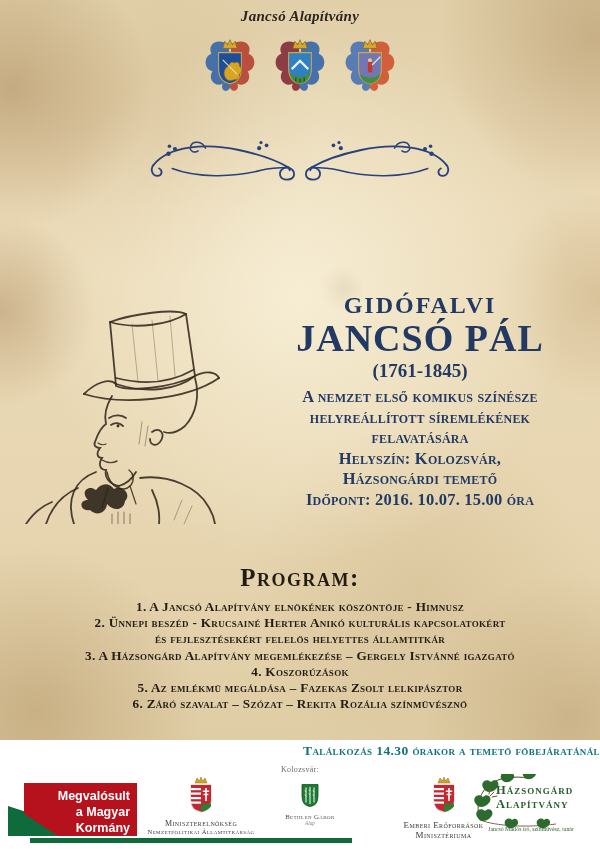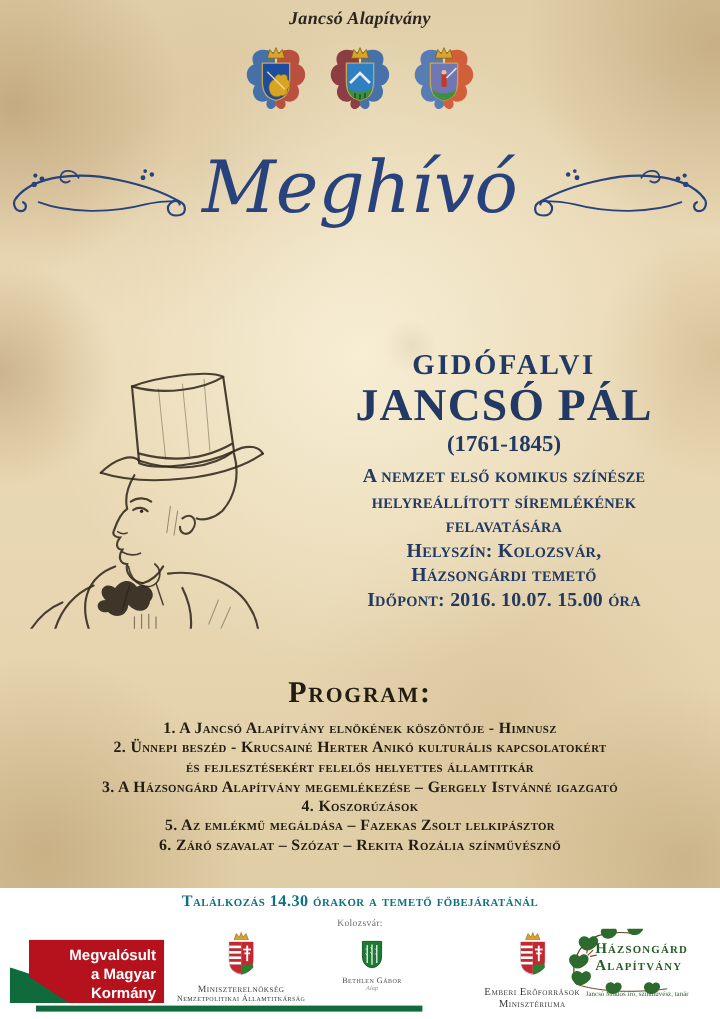--- a/index.html
+++ b/index.html
@@ -41,21 +41,21 @@
     letter-spacing:.2px;}
   .invite-details div{line-height:20.6px;}
   
   .program{position:absolute;left:18px;top:564px;width:564px;text-align:center;color:#231c13;}
   .program-title{font-size:25px;font-weight:bold;font-variant:small-caps;letter-spacing:1.5px;
     margin-bottom:7px;}
   .program-line{font-size:13.2px;font-weight:bold;font-variant:small-caps;letter-spacing:.3px;
     line-height:16.2px;}
   
   .footer{position:absolute;left:0;top:740px;width:600px;height:109px;background:#ffffff;}
-  .meeting{position:absolute;left:0;top:3px;width:100%;text-align:center;color:#0e7280;
+  .meeting{position:absolute;left:0;top:3px;width:100%;text-align:right;color:#0e7280;
     font-size:13.5px;font-weight:bold;font-variant:small-caps;letter-spacing:.4px;}
   .supporters{position:absolute;left:0;top:25px;width:100%;text-align:center;color:#6a6a66;
     font-size:8px;letter-spacing:.3px;}
   .gov-box{position:absolute;left:24px;top:43px;width:113px;height:53px;background:#b5121e;
     clip-path:polygon(0 0,100% 0,100% 100%,30% 100%,0 58%);
     color:#fff;font-family:"Liberation Sans",sans-serif;font-weight:bold;font-size:12.5px;
     line-height:16px;text-align:right;padding:5px 7px 0 0;box-sizing:border-box;}
   .gov-triangle{position:absolute;left:8px;top:66px;width:92px;height:30px;background:#0f6b3c;
     clip-path:polygon(0 0,100% 100%,0 100%);}
   .gov-bar{position:absolute;left:30px;top:98px;width:322px;height:5px;background:#0f6b3c;}
@@ -132,21 +132,20 @@
         </g>
         <g fill="#27427c">
           <circle cx="20" cy="18" r="2.4"></circle>
             <circle cx="27" cy="13" r="2.2"></circle>
             <circle cx="21" cy="10" r="1.9"></circle>
           <circle cx="118" cy="12" r="2.2"></circle>
             <circle cx="126" cy="9" r="2"></circle>
             <circle cx="120" cy="6" r="1.7"></circle>
         </g>
       </svg>
-      <div class="meghivo-text">Meghívó</div>
       <svg class="flourish mirrored" viewBox="0 0 160 54">
         <g stroke="#27427c" fill="none" stroke-width="2" stroke-linecap="round">
           <path d="M4,30 C20,10 60,6 96,14 C120,19 138,26 150,33"></path>
           <path d="M150,33 C158,36 158,46 148,46 C140,46 138,38 144,34 C147,32 151,33 151,36"></path>
           <path d="M4,30 C0,34 2,42 8,42 C13,42 14,36 10,34"></path>
           <path d="M24,34 C50,44 90,44 120,36 C132,33 142,33 150,33" stroke-width="1.6"></path>
           <path d="M60,12 C56,4 46,4 44,10 C42,15 48,18 52,15" stroke-width="1.6"></path>
         </g>
         <g fill="#27427c">
           <circle cx="20" cy="18" r="2.4"></circle>

